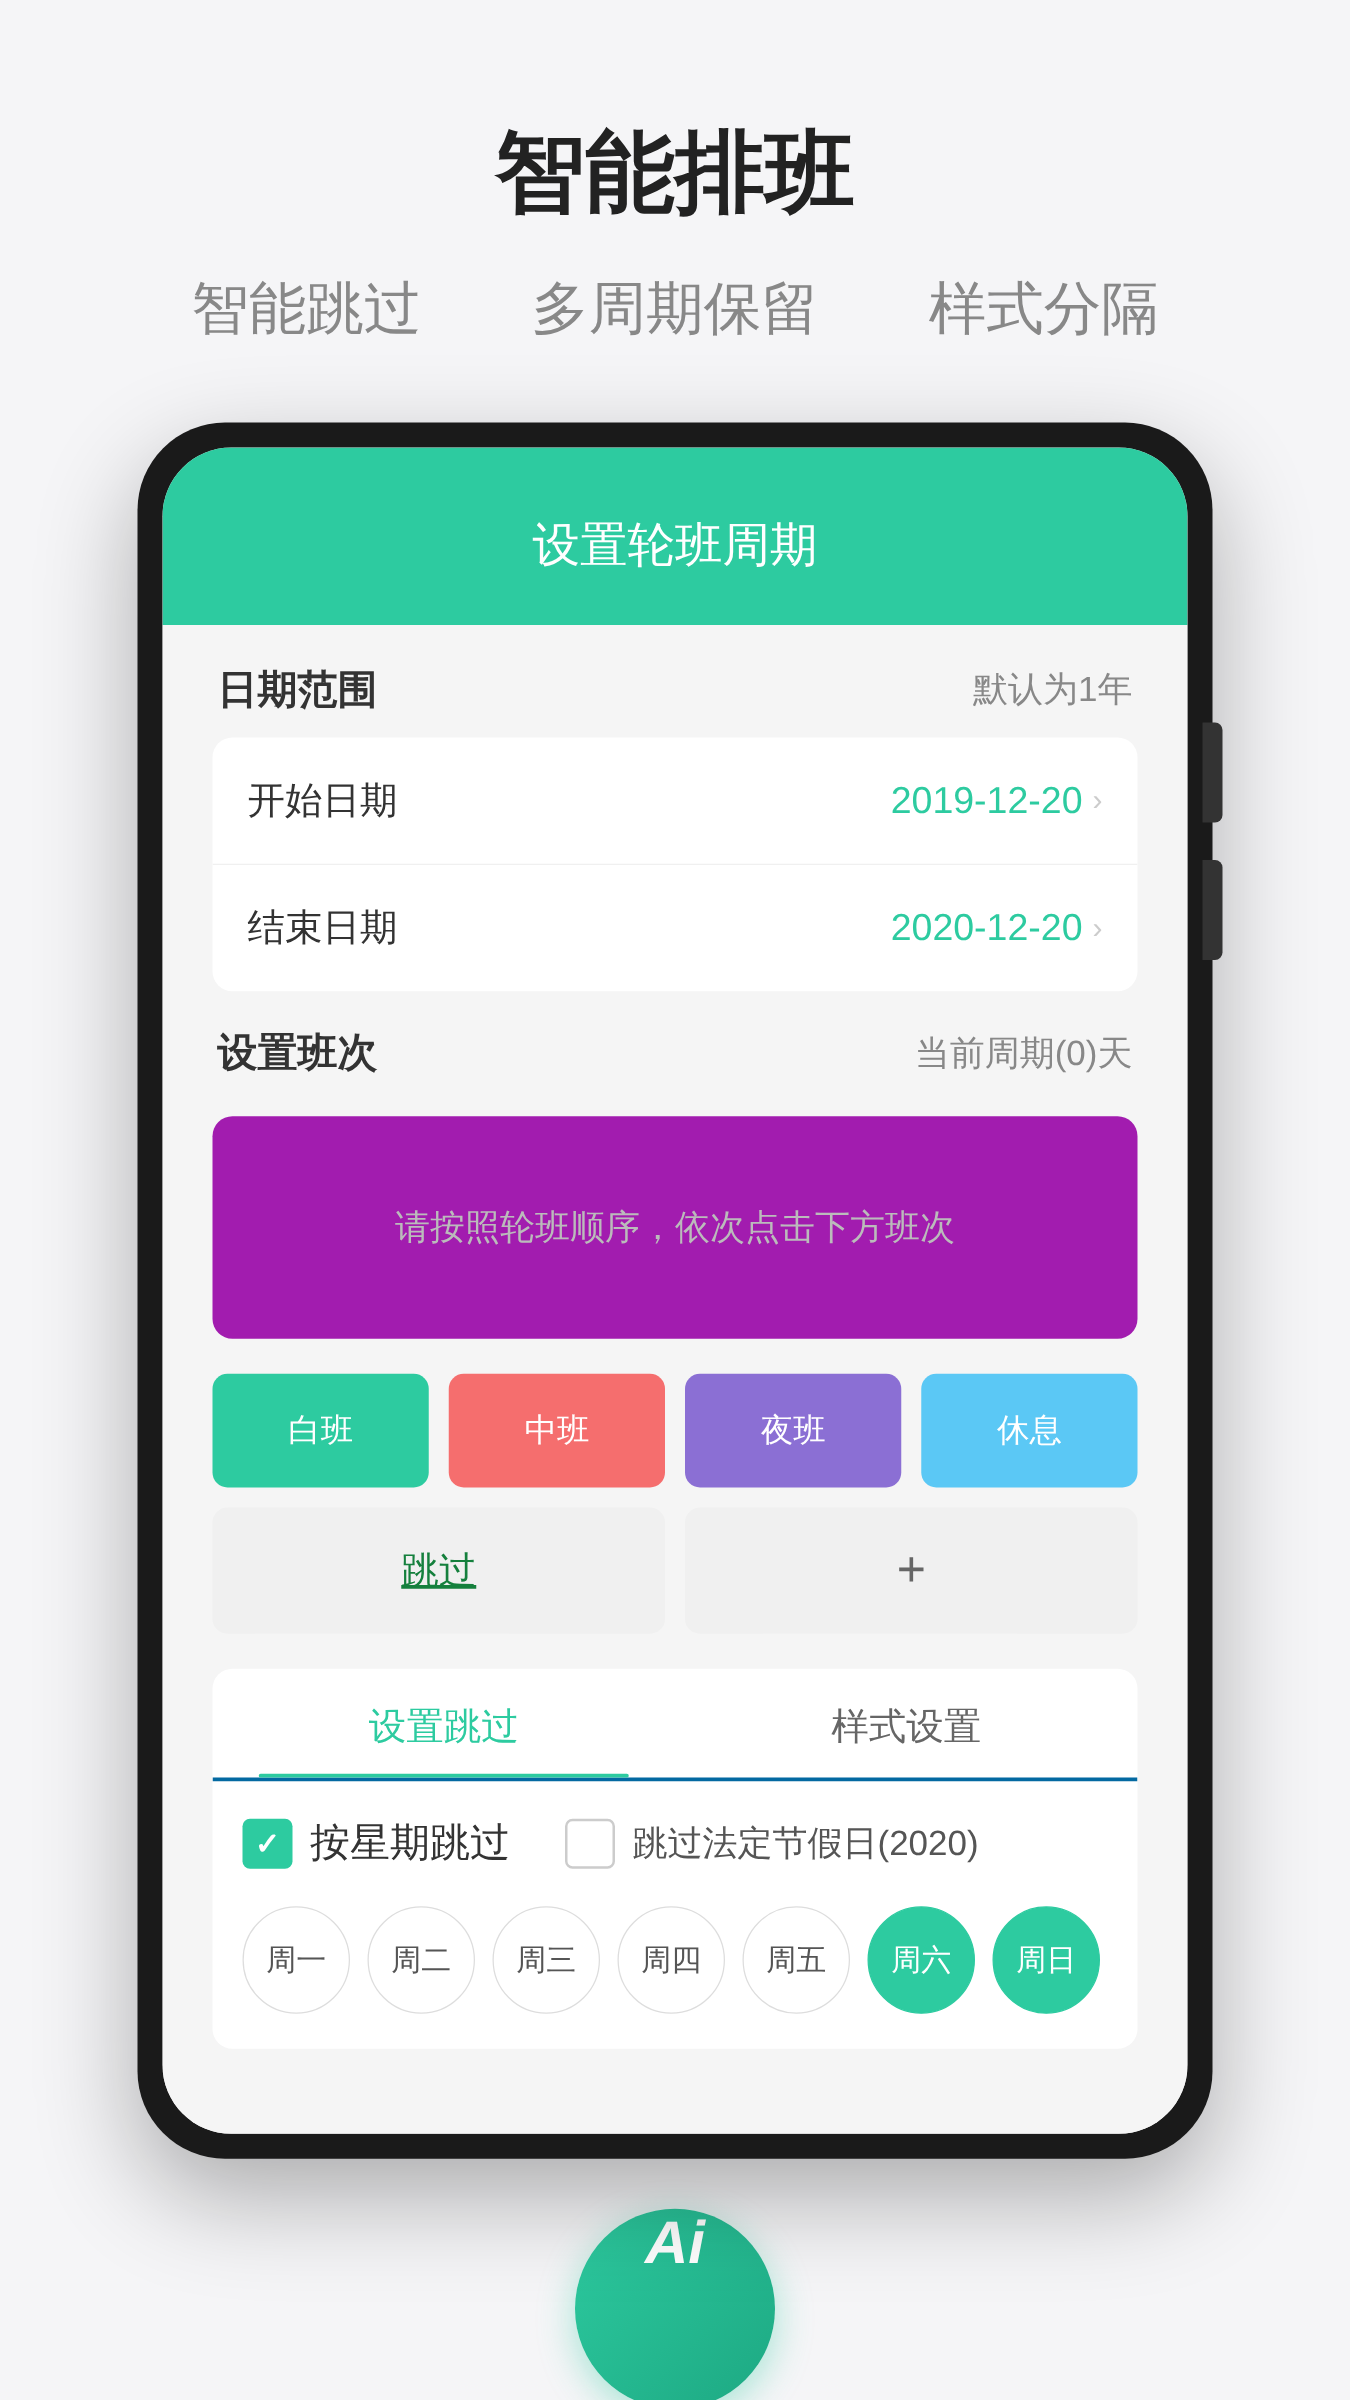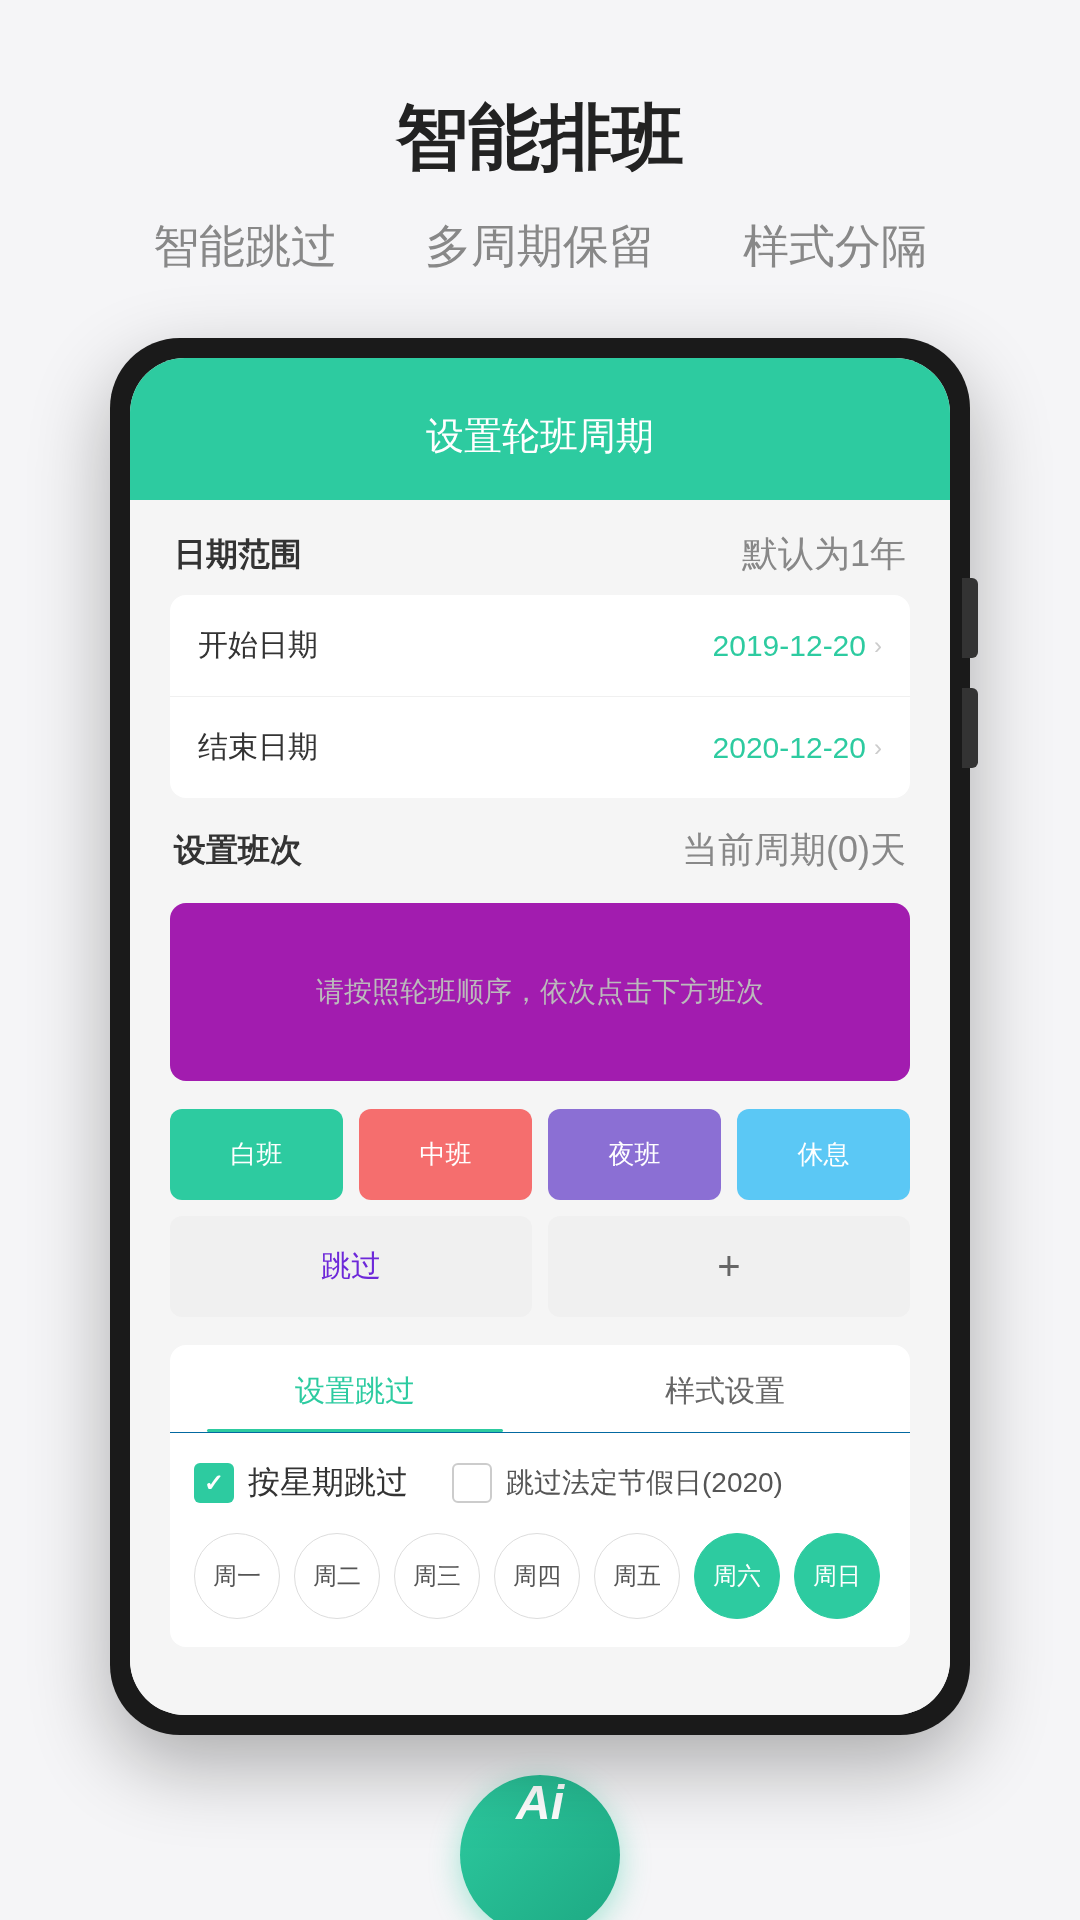--- a/index.html
+++ b/index.html
@@ -75,21 +75,21 @@
       align-items: center;
       margin-bottom: 16px;
       padding: 0 4px;
     }
     .section-title {
       font-size: 32px;
       font-weight: 600;
       color: #333;
     }
     .section-hint {
-      font-size: 36px;
+      font-size: 28px;
       color: #888;
     }
 
     
     .card {
       background: #fff;
       border-radius: 16px;
       margin-bottom: 28px;
       overflow: hidden;
     }
@@ -161,39 +161,40 @@
       font-weight: 500;
       cursor: pointer;
       color: #fff;
     }
     .shift-btn-white { background: #2dcba0; }
     .shift-btn-mid { background: #f56e6e; }
     .shift-btn-night { background: #8b6fd4; }
     .shift-btn-rest { background: #5bc8f5; }
     .shift-btn-skip {
       background: #f0f0f0;
-      color: #6d28d9;
+      color: #15803d;
       font-size: 30px;
+      text-decoration: underline;
     }
     .shift-btn-add {
       background: #f0f0f0;
       color: #666;
       font-size: 40px;
     }
 
     
     .bottom-tabs-card {
       background: #fff;
       border-radius: 16px;
       overflow: hidden;
       margin-bottom: 28px;
     }
     .tab-bar {
       display: flex;
-      border-bottom: 1px solid #0369a1;
+      border-bottom: 3px solid #0369a1;
     }
     .tab-item {
       flex: 1;
       text-align: center;
       padding: 26px 0 20px;
       font-size: 30px;
       cursor: pointer;
       position: relative;
     }
     .tab-item.active {

